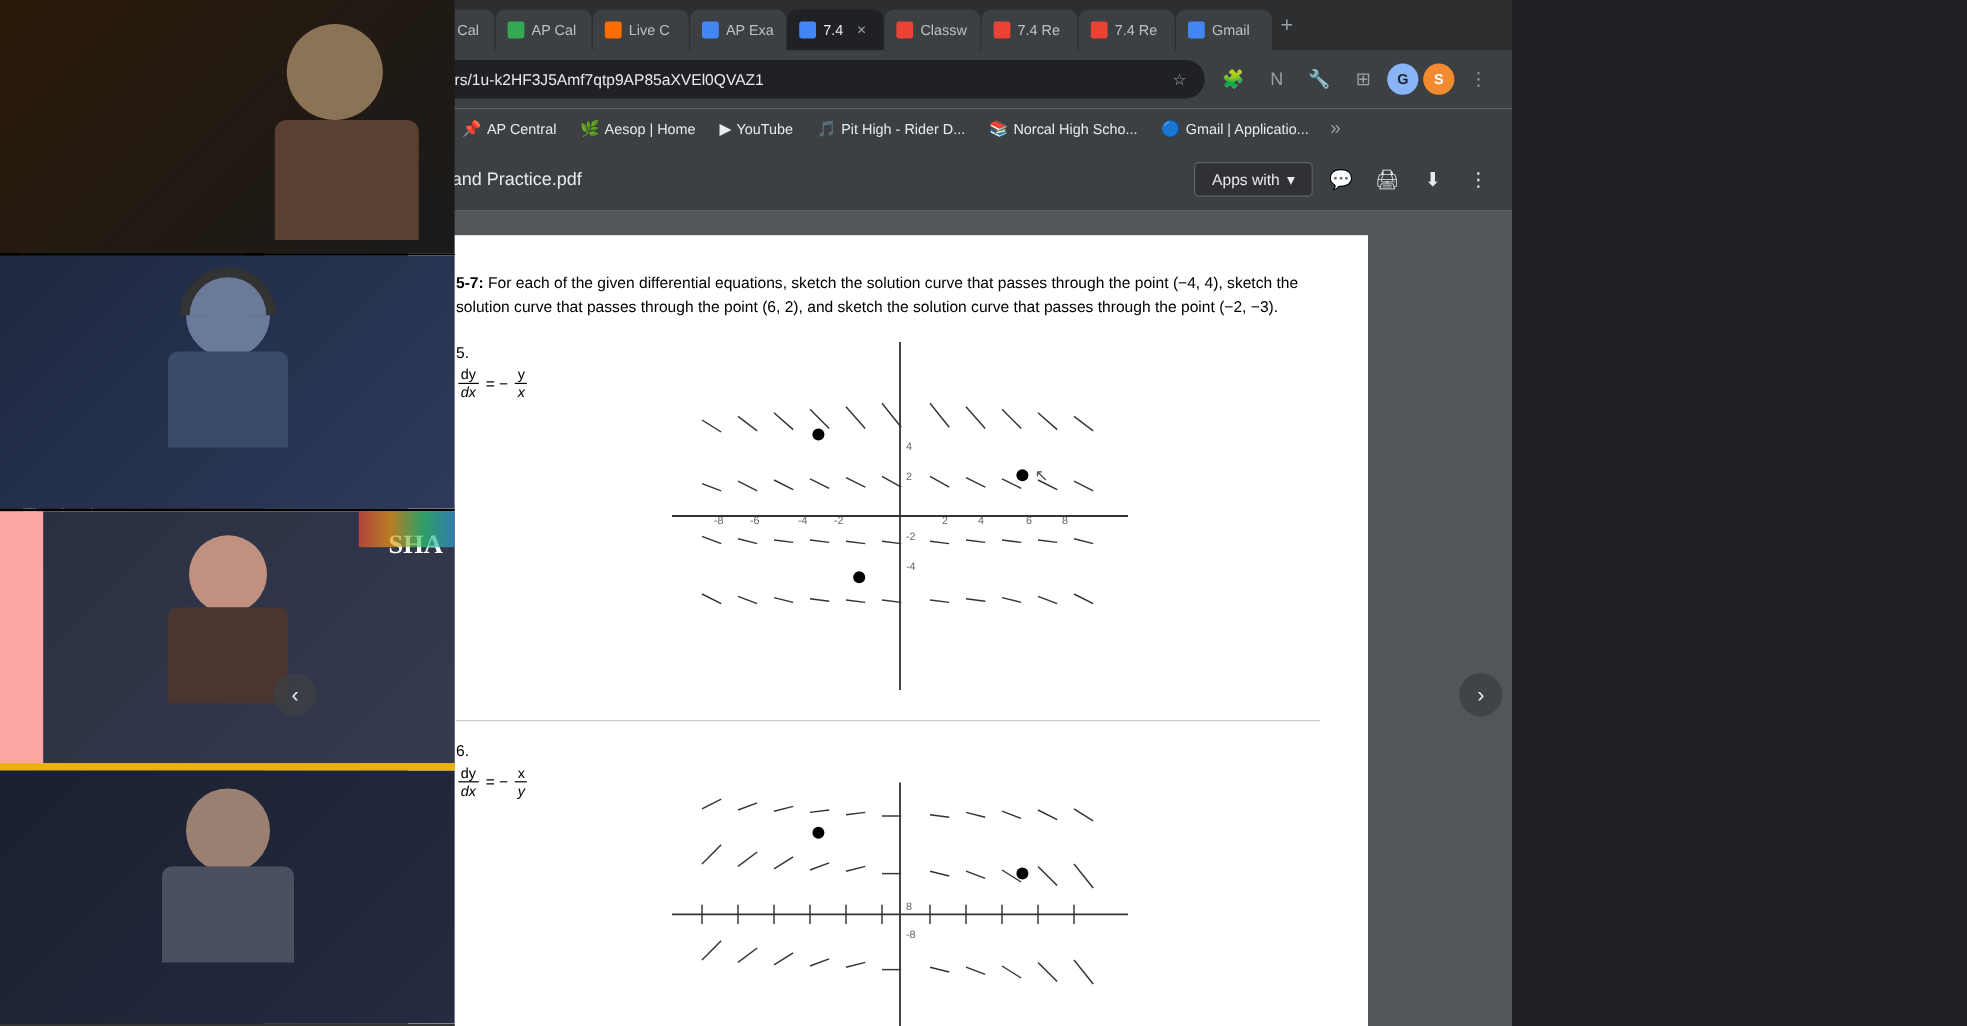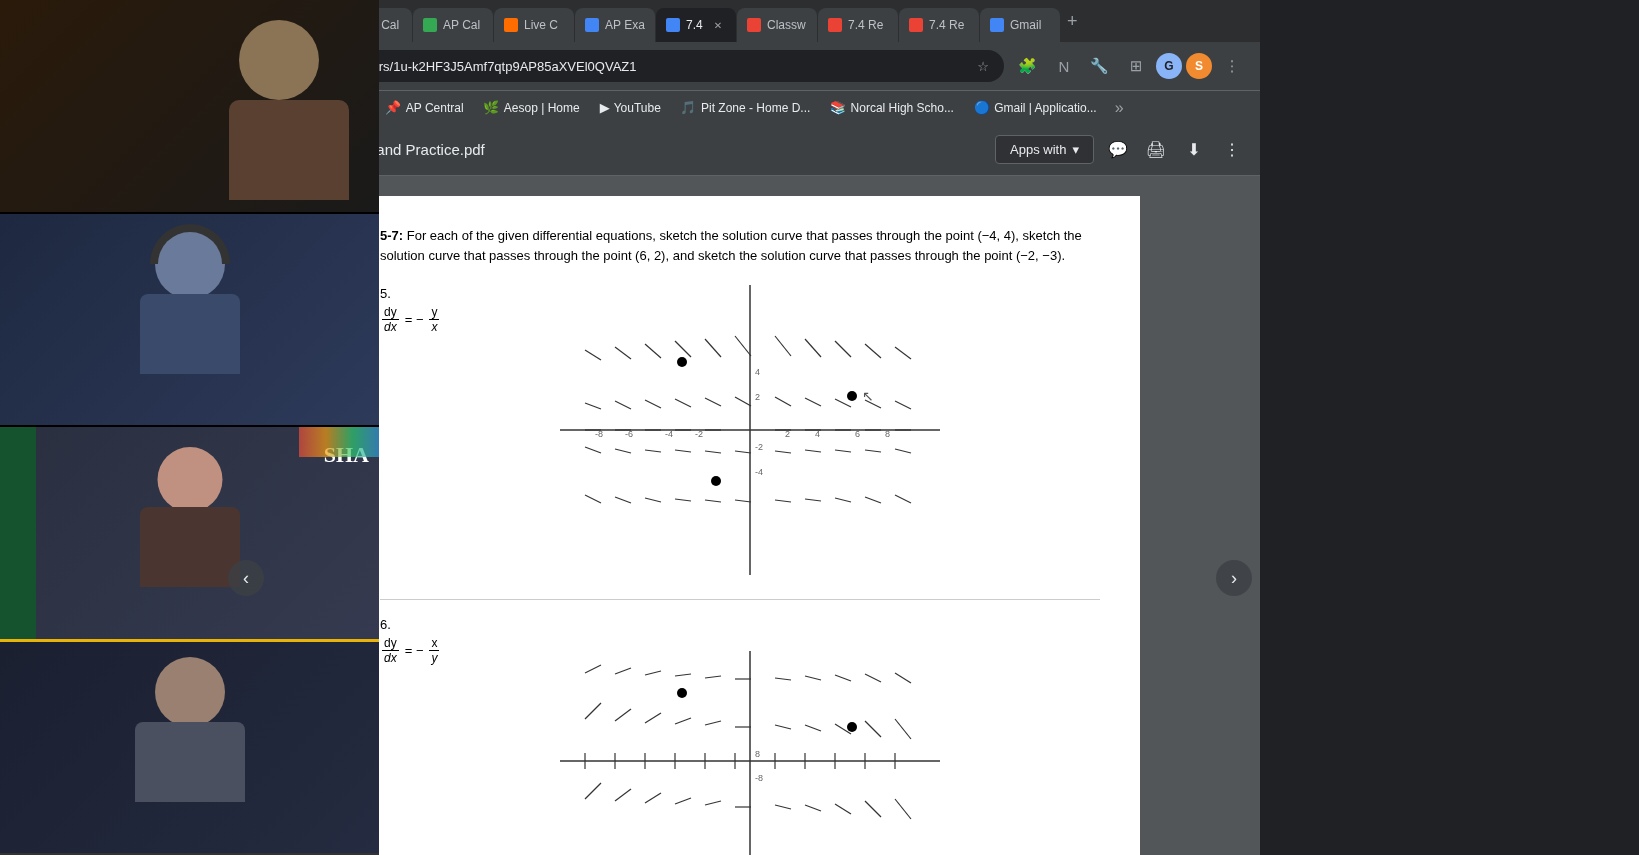--- a/index.html
+++ b/index.html
@@ -215,21 +215,21 @@
       <div class="bookmark">
         <span class="bm-icon">🌿</span>
         <span>Aesop | Home</span>
       </div>
       <div class="bookmark">
         <span class="bm-icon">▶</span>
         <span>YouTube</span>
       </div>
       <div class="bookmark">
         <span class="bm-icon">🎵</span>
-        <span>Pit Zone - Home D...</span>
+        <span>Pit High - Rider D...</span>
       </div>
       <div class="bookmark">
         <span class="bm-icon">📚</span>
         <span>Norcal High Scho...</span>
       </div>
       <div class="bookmark">
         <span class="bm-icon">🔵</span>
         <span>Gmail | Applicatio...</span>
       </div>
       <div class="bookmarks-more">»</div>
@@ -532,21 +532,21 @@
 
     <div class="video-panel panel-2" style="background:#1e2840; flex:1; border-bottom:2px solid #000; position:relative; overflow:hidden;">
       <div style="width:100%;height:100%;display:flex;align-items:center;justify-content:center;background:linear-gradient(135deg, #1e2840 0%, #2d3a5a 100%);">
         <div style="width:70px;height:70px;border-radius:50%;background:#6a7a9a;position:absolute;top:15px;left:50%;transform:translateX(-50%);"></div>
         <div style="width:100px;height:80px;background:#3a4a6a;position:absolute;top:80px;left:50%;transform:translateX(-50%);border-radius:8px 8px 0 0;"></div>
 
         <div style="width:80px;height:40px;border:8px solid #333;border-radius:40px 40px 0 0;border-bottom:none;position:absolute;top:10px;left:50%;transform:translateX(-50%);"></div>
       </div>
     </div>
 
-    <div class="video-panel panel-3" style="background:#14532d; flex:1; border-bottom:3px solid #eab308; position:relative; overflow:hidden;padding-left:36px;">
+    <div class="video-panel panel-3" style="background:#fca5a5; flex:1; border-bottom:6px solid #eab308; position:relative; overflow:hidden;padding-left:36px;">
       <div style="width:100%;height:100%;display:flex;align-items:center;justify-content:center;background:linear-gradient(135deg, #2a3040 0%, #353a50 100%);">
         <div style="width:65px;height:65px;border-radius:50%;background:#c09080;position:absolute;top:20px;left:50%;transform:translateX(-50%);"></div>
         <div style="width:100px;height:80px;background:#4a3530;position:absolute;top:80px;left:50%;transform:translateX(-50%);border-radius:8px 8px 0 0;"></div>
 
         <div style="position:absolute;top:15px;right:10px;font-size:22px;font-weight:bold;color:white;font-family:serif;">SHA</div>
 
         <div style="position:absolute;top:0;right:0;width:80px;height:30px;background:linear-gradient(90deg,#e74c3c,#f39c12,#2ecc71,#3498db);opacity:0.7;"></div>
       </div>
     </div>
 

